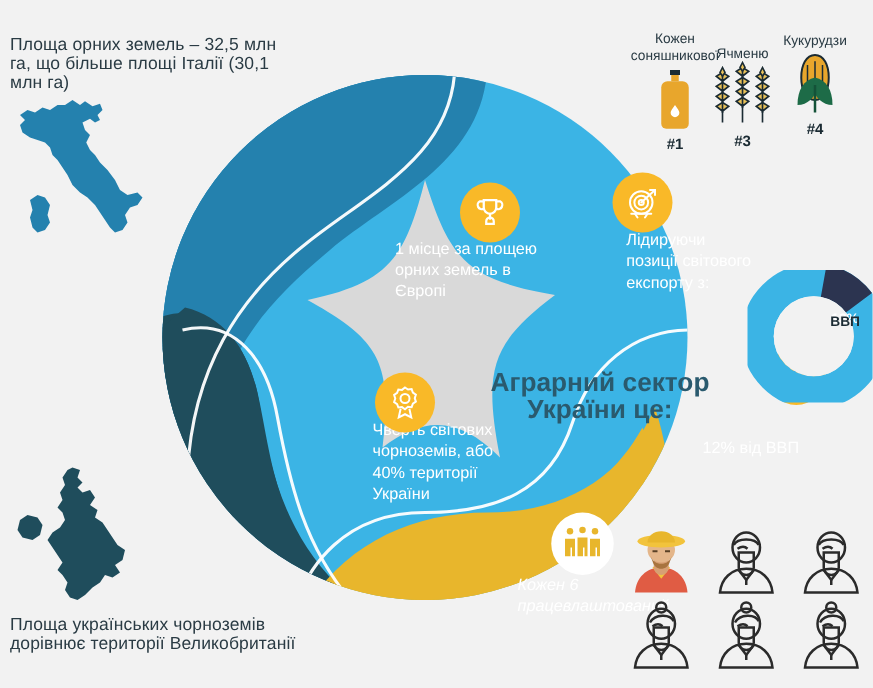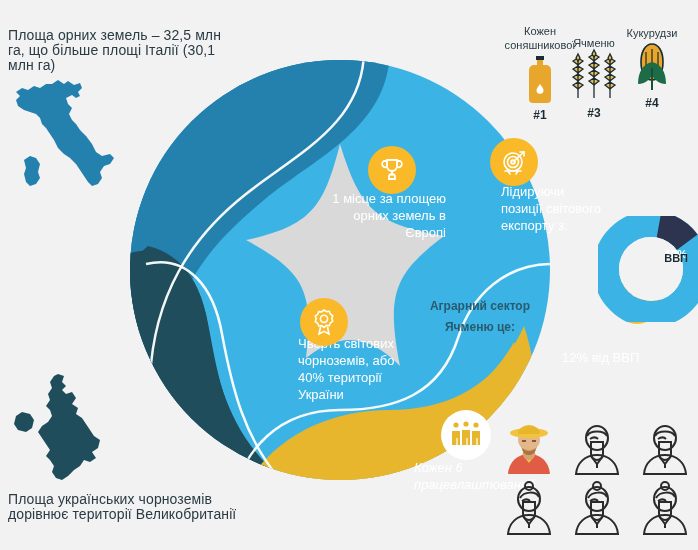--- a/index.html
+++ b/index.html
@@ -42,31 +42,31 @@
   
   #main-circle{position:absolute;left:128px;top:58px;width:424px;height:424px;}
   #main-circle svg{display:block;}
 
   .swirl-text{
     position:absolute;
     color:#ffffff;
     font-size:13px;
     line-height:17px;
   }
-  #text-europe{left:188px;top:132px;width:130px;text-align:right;}
+  #text-europe{left:188px;top:132px;width:130px;}
   #text-export{left:373px;top:125px;width:105px;}
   #text-cherno{left:170px;top:277px;width:115px;}
   #text-gdp{left:434px;top:291px;width:120px;font-size:13px;}
   #text-employed{left:286px;top:401px;width:135px;font-style:italic;}
 
   #center-title{
     position:absolute;
     left:262px;top:238px;width:180px;
     text-align:center;
-    font-size:12px;
+    font-size:21px;
     line-height:21px;
     font-weight:bold;
     color:#2a5a6e;
   }
 
   .badge{
     position:absolute;
     border-radius:50%;
     display:flex;align-items:center;justify-content:center;
   }
@@ -197,21 +197,21 @@
     </svg>
 
     <div class="swirl-text" id="text-europe">1 місце за площею орних земель в Європі</div>
     <div class="swirl-text" id="text-export">Лідируючи позиції світового експорту з:</div>
     <div class="swirl-text" id="text-gdp">12% від ВВП</div>
     <div class="swirl-text" id="text-employed">Кожен 6 працевлаштований</div>
     <div class="swirl-text" id="text-cherno">Чверть світових чорноземів, або 40% території України</div>
 
     <div id="center-title">
       <div>Аграрний сектор</div>
-      <div>Ячменю це:</div>
+      <div>України це:</div>
     </div>
 
     <div class="badge" id="badge-trophy">
       <svg width="26" height="26" viewBox="0 0 26 26">
         <g fill="none" stroke="#ffffff" stroke-width="1.8" stroke-linecap="round">
           <path d="M8 3 h10 v6 a5 5 0 0 1 -10 0 z"></path>
           <path d="M8 4 h-3 a3 3 0 0 0 3 6"></path>
           <path d="M18 4 h3 a3 3 0 0 1 -3 6"></path>
           <path d="M13 14 v4"></path>
           <path d="M10 22 h6 v-2 a3 3 0 0 0 -6 0 z"></path>

